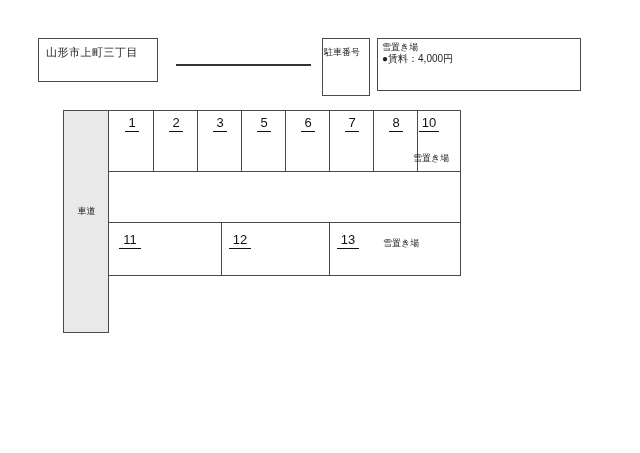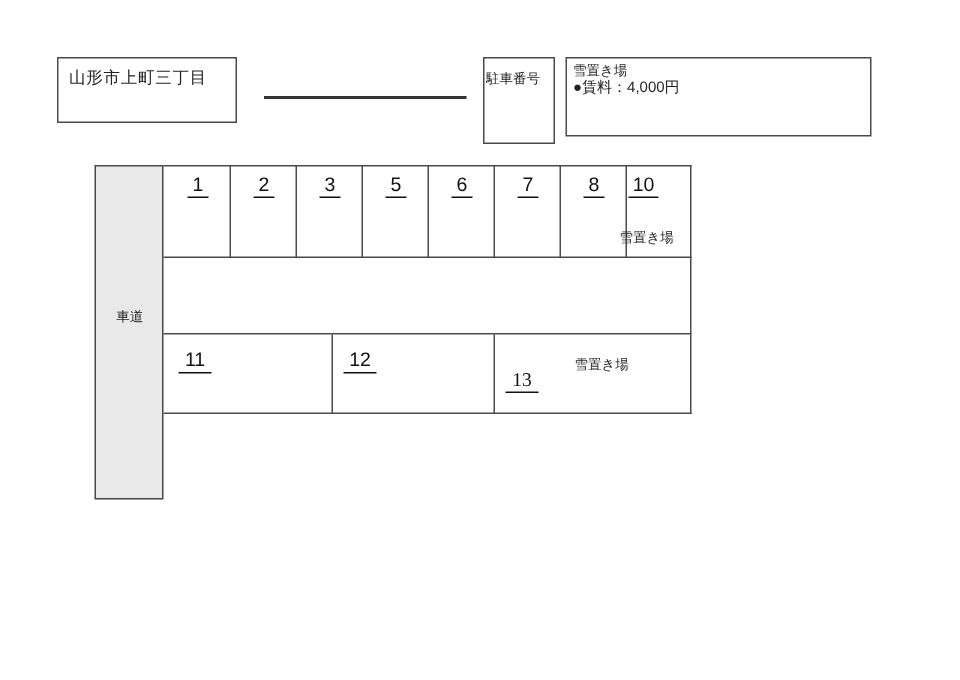--- a/index.html
+++ b/index.html
@@ -235,18 +235,18 @@
     <div class="stall-num" style="left:194px; top:6px; width:14px;">5</div>
     <div class="stall-num" style="left:238px; top:6px; width:14px;">6</div>
     <div class="stall-num" style="left:282px; top:6px; width:14px;">7</div>
     <div class="stall-num" style="left:326px; top:6px; width:14px;">8</div>
     <div class="stall-num" style="left:356px; top:6px; width:20px;text-align:center;">10</div>
 
     <div class="snow-label" style="left:350px; top:42px;">雪置き場</div>
 
     <div class="stall-num" style="left:56px;  top:123px; width:22px;">11</div>
     <div class="stall-num" style="left:166px; top:123px; width:22px;">12</div>
-    <div class="stall-num" style="left:274px; top:136px; width:22px;font-family:Liberation Serif, serif;">13</div>
+    <div class="stall-num" style="left:274px; top:123px; width:22px;">13</div>
 
     <div class="snow-label" style="left:320px; top:127px;">雪置き場</div>
 
   </div>
 </div>
 
 </body></html>

